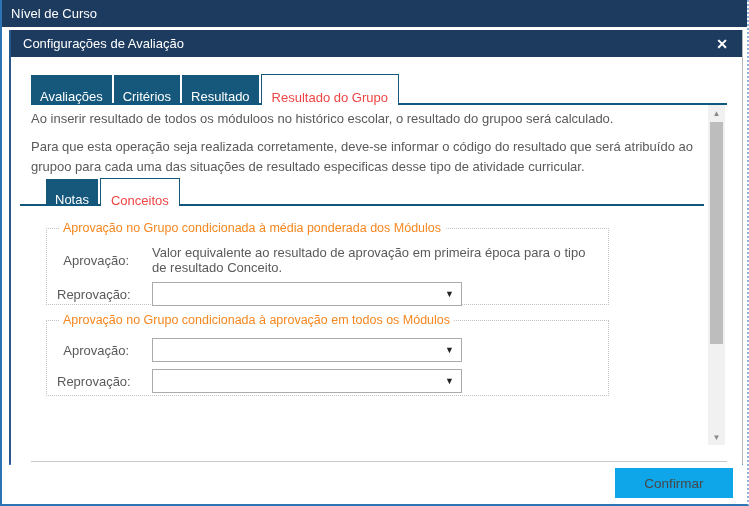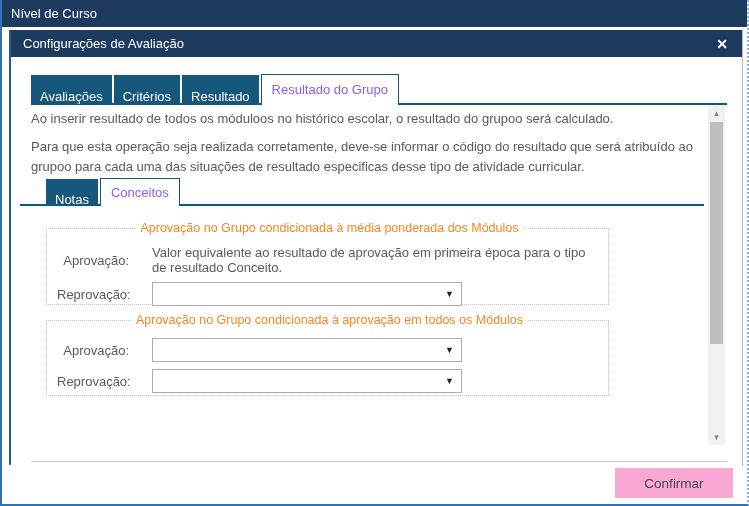--- a/index.html
+++ b/index.html
@@ -32,22 +32,22 @@
   
   .main-tabs {
     position:absolute; top:17px; left:20px; right:15px;
     display:flex; align-items:flex-end; border-bottom:2px solid #11567d; height:31px;
   }
   .tab {
     background:#15587c; color:#fff; font-size:13px; height:28px; line-height:28px;
     padding:8px 9px; margin-right:2px; cursor:pointer; white-space:nowrap;
   }
   .tab.active {
-    background:#fff; color:#8b5cf6; border:1px solid #15587c; border-bottom:none;
-    height:31px; line-height:30px; margin-bottom:-2px; padding:0 10px 2px 10px;
+    background:#fff; color:#ef4444; border:1px solid #15587c; border-bottom:none;
+    height:31px; line-height:30px; margin-bottom:-2px; padding:8px 10px 2px 10px;
   }
 
   .para { position:absolute; left:20px; right:46px; color:#5a5a5a; font-size:13px; line-height:20px; }
   .para1 { top:52px; }
   .para2 { top:80px; }
 
   
   .sub-tabs {
     position:absolute; top:121px; left:9px; right:38px;
     display:flex; align-items:flex-end; border-bottom:2px solid #11567d; height:28px;
@@ -55,21 +55,21 @@
   .sub-tabs .tab { margin-left:26px; margin-right:0; height:25px; line-height:25px; }
   .sub-tabs .tab + .tab { margin-left:2px; }
   .sub-tabs .tab.active { height:28px; line-height:27px; margin-bottom:-2px; }
 
   fieldset {
     position:absolute; left:35px; width:563px;
     border:1px dotted #c3c3c3; padding:4px 10px 8px 10px;
   }
   .fs1 { top:164px; height:84px; }
   .fs2 { top:256px; height:83px; }
-  legend { color:#f6861f; font-size:12.5px; padding:0 4px; margin-left:2px;text-align:center; }
+  legend { color:#f6861f; font-size:12.5px; padding:0 4px; margin-left:2px; }
 
   .form-row { display:flex; align-items:center; margin-top:7px;gap:16px; }
   .form-label { width:72px; text-align:right; color:#5a5a5a; font-size:13px; margin-right:7px; flex:none; }
   .static-value { color:#5a5a5a; font-size:13px; }
   .select-wrap { position:relative; width:310px; height:24px; }
   select {
     width:100%; height:100%; border:1px solid #ababab; background:#fff;
     -webkit-appearance:none; appearance:none; border-radius:0; font-size:13px; padding:0 6px;
   }
   .dd-arrow {
@@ -87,21 +87,21 @@
     position:absolute; left:0; width:17px; height:16px; display:flex;
     align-items:center; justify-content:center; font-size:8px; color:#8a8a8a; cursor:pointer;
   }
   .scroll-up { top:0; }
   .scroll-down { bottom:0; }
   .scroll-thumb { position:absolute; left:2px; top:17px; width:13px; height:222px; background:#bdbdbd; cursor:pointer; }
 
   .footer-divider { position:absolute; left:20px; right:15px; top:404px; border-top:1px solid #c9c9c9; }
   .confirm-btn {
     position:absolute; top:411px; right:9px; width:118px; height:30px;
-    background:#f9a8d4; border:none; color:#474747; font-size:13.5px;
+    background:#0ea5e9; border:none; color:#474747; font-size:13.5px;
     font-family:"Liberation Sans", sans-serif; cursor:pointer;
   }
 </style>
 </head>
 <body>
 
 <div class="window">
 
   <div class="titlebar">
     <span>Nível de Curso</span>

